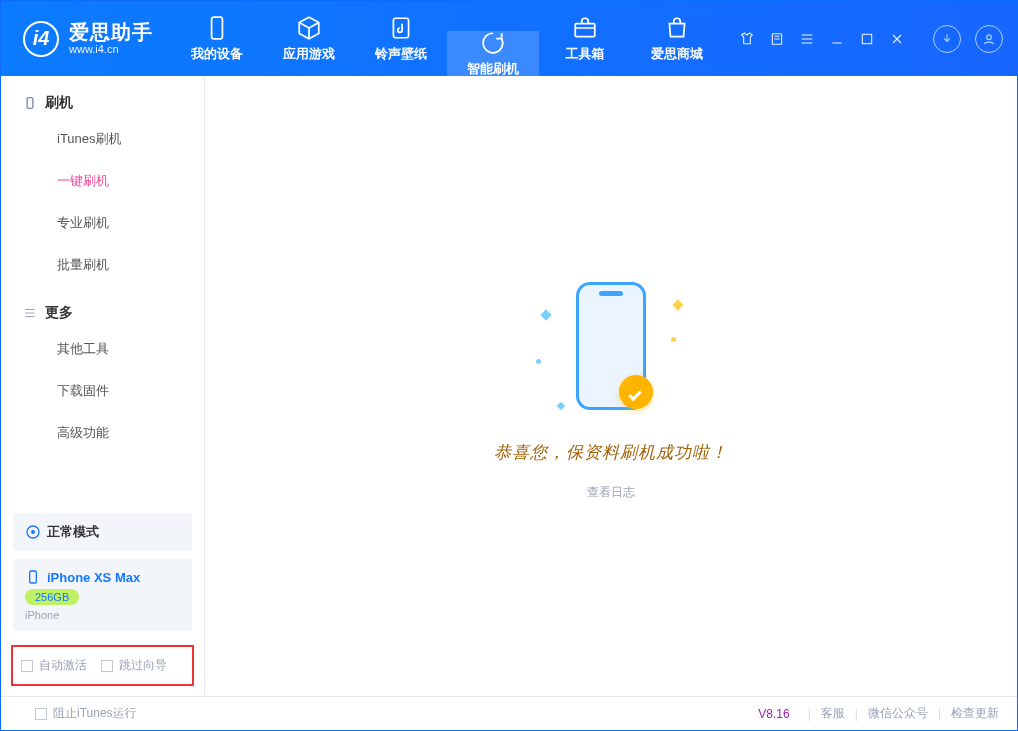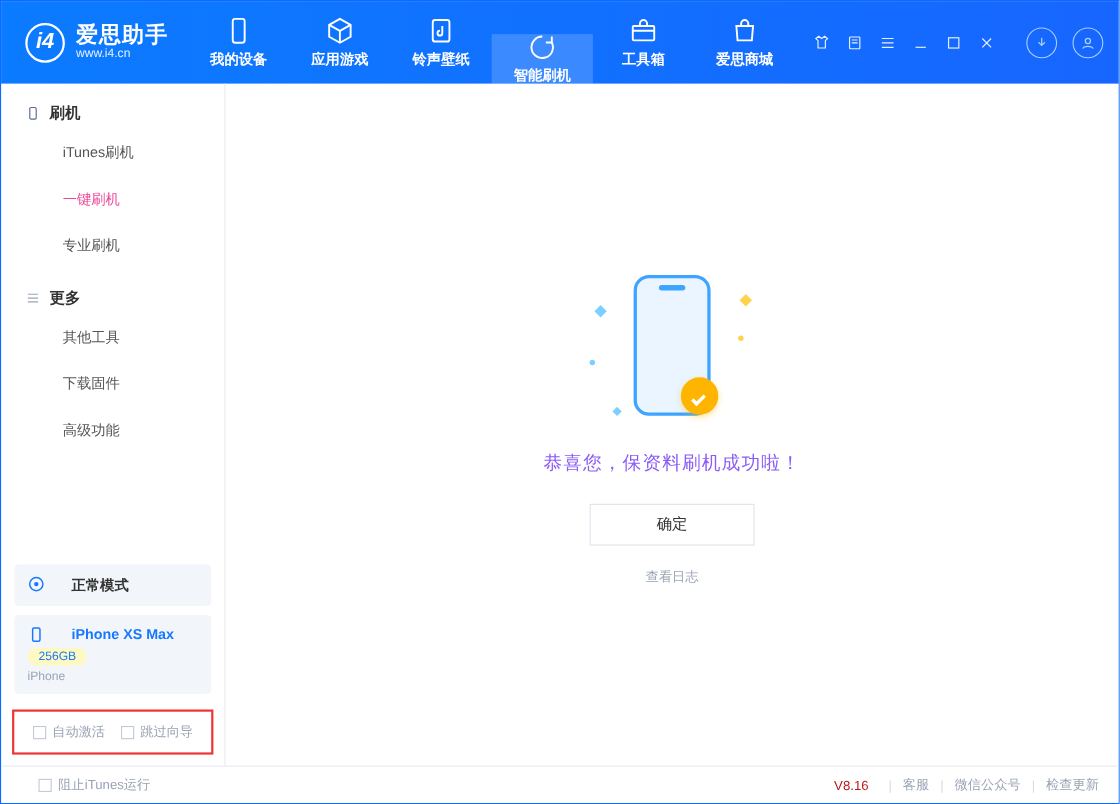--- a/index.html
+++ b/index.html
@@ -30,53 +30,53 @@
 .body { flex:1; display:flex; min-height:0; }
 .sidebar { width:204px; border-right:1px solid #e7e9ef; display:flex; flex-direction:column; }
 .sb-group { padding:18px 0 6px 22px; font-size:14px; color:#333; font-weight:bold; display:flex; align-items:center; gap:8px; }
 .sb-group svg { width:14px; height:14px; stroke:#5a6b8c; fill:none; stroke-width:1.8; }
 .sb-group.more svg { stroke:#9aa3b5; }
 .sb-item { padding:12px 0 12px 56px; font-size:13px; color:#555; cursor:pointer; }
 .sb-item.active { color:#ec4899; }
 
 .sb-cards { margin-top:auto; padding:10px 12px 8px; display:flex; flex-direction:column; gap:8px; }
 .card { background:#f2f6fb; border-radius:4px; padding:10px 12px; font-size:13px; color:#333; }
-.card .row1 { display:flex; gap:24px; font-weight:bold; color:#1877ff; }
+.card .row1 { display:flex; align-items:center; gap:6px; font-weight:bold; color:#1877ff; }
 .card .row1 svg { width:16px; height:16px; }
 .card.mode .row1 { color:#333; }
-.badge { display:inline-block; margin-top:4px; font-size:11px; color:#1877ff; background:#fef9c3; border-radius:10px; padding:2px 10px; }
+.badge { display:inline-block; margin-top:4px; font-size:11px; color:#1877ff; background:#bef264; border-radius:10px; padding:2px 10px; }
 .subtle { font-size:11px; color:#9aa3b5; margin-top:4px; }
 
-.sb-opts { border:2px solid #e33; margin:6px 10px 10px; padding:10px 8px; display:flex; align-items:center; gap:14px;justify-content:center; }
+.sb-opts { border:2px solid #e33; margin:6px 10px 10px; padding:10px 8px; display:flex; align-items:center; gap:14px; }
 .chk { display:flex; align-items:center; gap:6px; font-size:12px; color:#9aa3b5; cursor:pointer; }
 .chk .box { width:12px; height:12px; border:1px solid #c3c9d5; }
 
 
 .main { flex:1; display:flex; flex-direction:column; align-items:center; justify-content:center; gap:20px; }
 .illus { position:relative; width:150px; height:150px; }
 .phone { position:absolute; left:50%; top:50%; transform:translate(-50%,-50%); width:70px; height:128px; border:3px solid #3da4ff; border-radius:14px; background:#eaf5ff; }
 .phone::before { content:""; position:absolute; left:50%; top:6px; transform:translateX(-50%); width:24px; height:5px; background:#3da4ff; border-radius:3px; }
 .phone::after { content:""; position:absolute; right:-10px; bottom:-2px; width:34px; height:34px; background:#ffb400; border-radius:50%; box-shadow:0 2px 6px rgba(255,180,0,.4); }
 .chk-mark { position:absolute; right:2px; bottom:9px; width:12px; height:7px; border-left:3px solid #fff; border-bottom:3px solid #fff; transform:rotate(-45deg); z-index:2; }
 .spark { position:absolute; width:8px; height:8px; background:#7bd0ff; transform:rotate(45deg); }
 .s1 { left:6px;  top:40px; } .s2 { right:4px; top:30px; background:#ffd24d;} .s3 { left:22px; bottom:12px; width:6px; height:6px; }
 .dot { position:absolute; width:5px; height:5px; border-radius:50%; background:#7bd0ff; }
 .d1 { left:0; top:88px;} .d2 { right:10px; top:66px; background:#ffd24d;}
 
-.msg { font-size:17px; color:#8b5cf6; letter-spacing:1px; }
+.msg { font-size:17px; color:#a16207; letter-spacing:1px;font-style:italic; }
 .ok-btn { margin-top:6px; width:150px; height:38px; border:1px solid #dfe3ec; background:#fff; font-size:14px; color:#333; cursor:pointer; }
 .loglink { font-size:12px; color:#9aa3b5; cursor:pointer; text-underline-offset:2px; }
 
 
 .footer { height:34px; border-top:1px solid #e7e9ef; display:flex; align-items:center; padding:0 18px; font-size:12px; color:#9aa3b5; }
 .footer .chk { color:#9aa3b5;padding-left:16px; }
 .footer-right { margin-left:auto; display:flex; align-items:center; gap:10px; }
 .footer-right .sep { color:#d7dbe4; }
 .flnk { cursor:pointer; }
-.ver { color:#b91c1c; margin-right:8px; }
+.ver { color:#a21caf; margin-right:8px; }
 </style>
 </head>
 <body>
 
 <div class="window">
 
   <div class="header">
     <div class="brand">
       <div class="brand-logo">i4</div>
       <div class="brand-text">
@@ -179,20 +179,21 @@
     <div class="sidebar">
       <div class="sb-group">
         <svg viewBox="0 0 24 24">
             <rect x="7" y="3" width="10" height="18" rx="2"></rect>
           </svg>
         <span>刷机</span>
       </div>
       <div class="sb-item">iTunes刷机</div>
       <div class="sb-item active">一键刷机</div>
       <div class="sb-item">专业刷机</div>
+      <div class="sb-item">批量刷机</div>
 
       <div class="sb-group more">
         <svg viewBox="0 0 24 24">
             <path d="M4 6h16M4 12h16M4 18h16"></path>
           </svg>
         <span>更多</span>
       </div>
       <div class="sb-item">其他工具</div>
       <div class="sb-item">下载固件</div>
       <div class="sb-item">高级功能</div>
@@ -236,21 +237,20 @@
         <div class="spark s1"></div>
           <div class="spark s2"></div>
           <div class="spark s3"></div>
         <div class="dot d1"></div>
           <div class="dot d2"></div>
         <div class="phone">
             <span class="chk-mark"></span>
           </div>
       </div>
       <div class="msg">恭喜您，保资料刷机成功啦！</div>
-      <button class="ok-btn">确定</button>
       <span class="loglink">查看日志</span>
     </div>
   </div>
 
   <div class="footer">
     <label class="chk">
         <span class="box"></span>
         <span>阻止iTunes运行</span>
       </label>
     <div class="footer-right">

